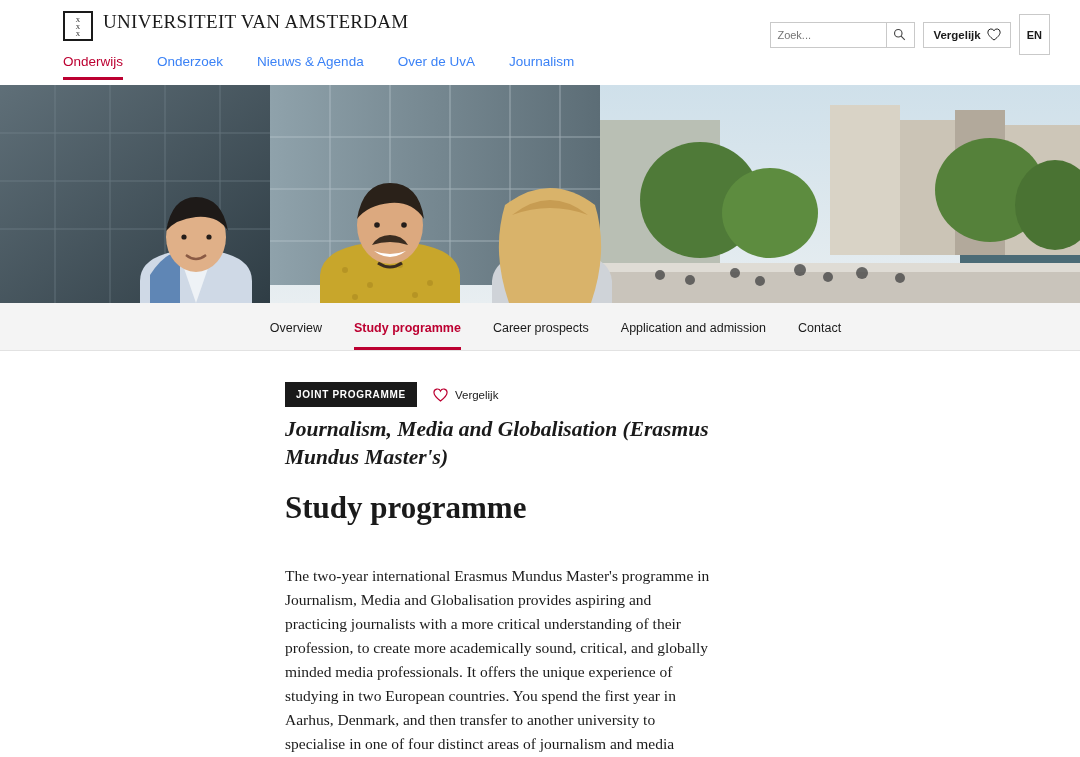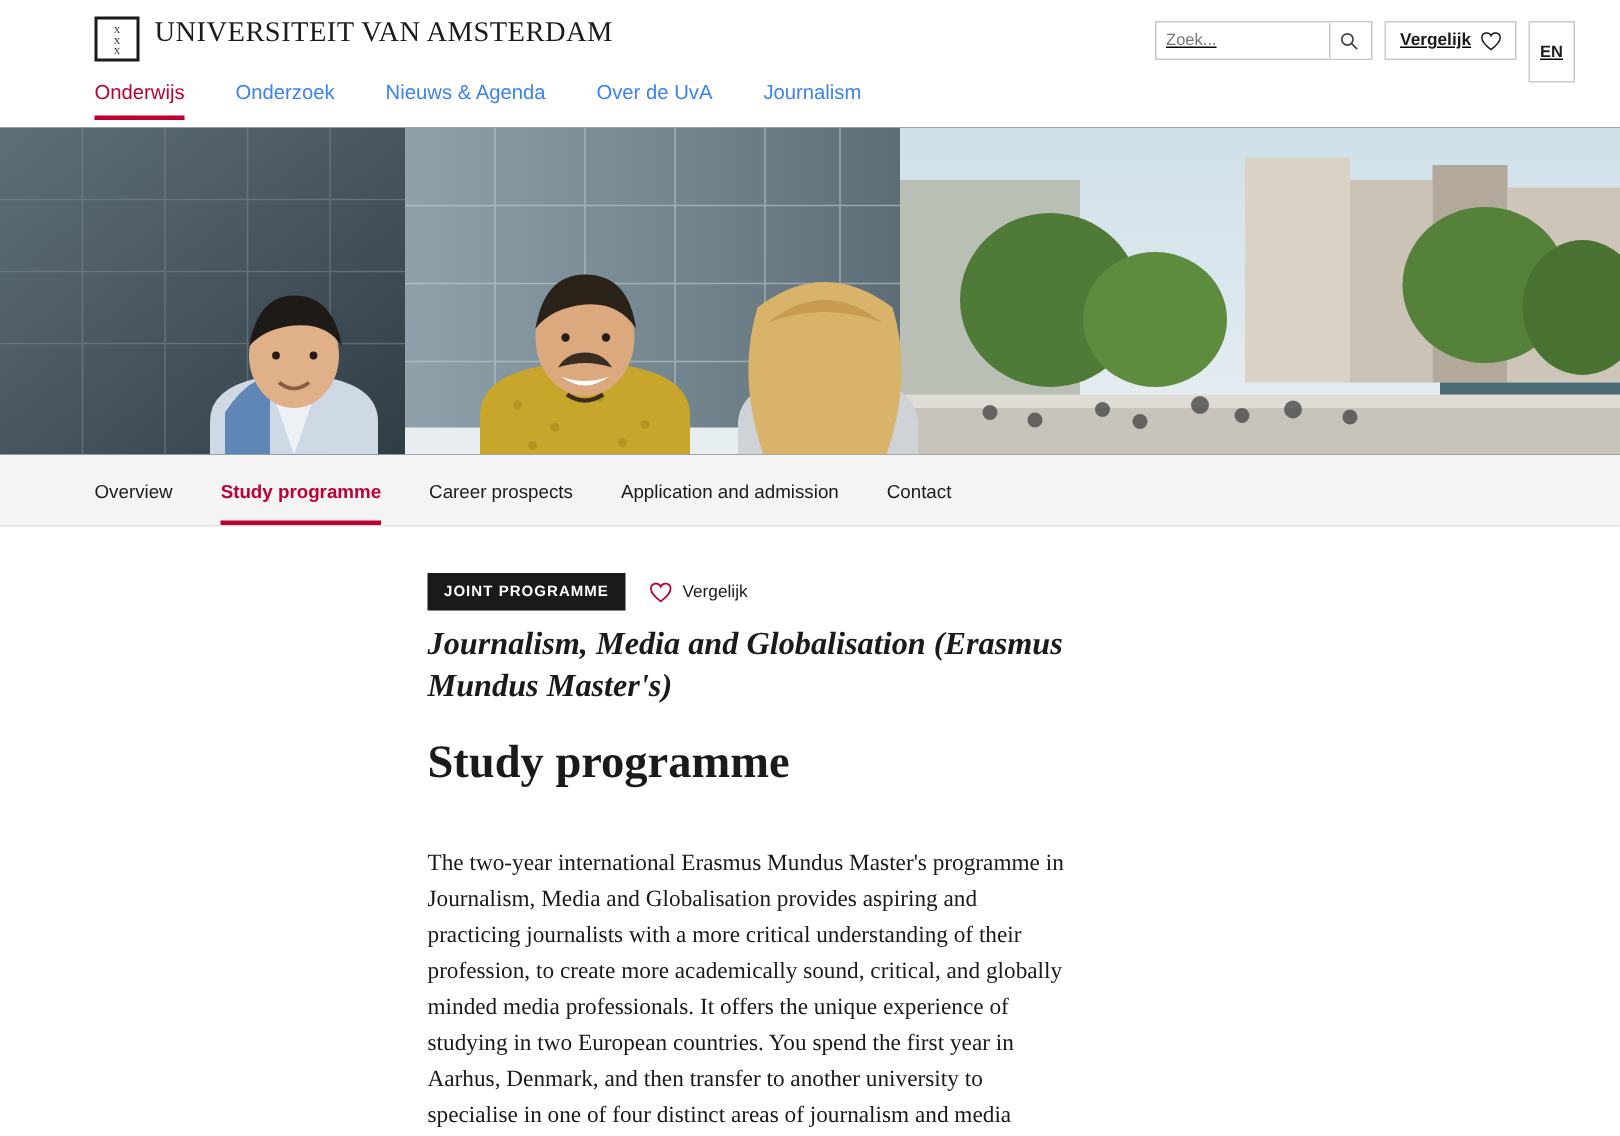--- a/index.html
+++ b/index.html
@@ -36,21 +36,21 @@
     font-family: "Liberation Serif", serif;
     font-size: 19px;
     letter-spacing: 0.3px;
     color: #1a1a1a;
     white-space: nowrap;
   }
 
   .header-right {
     position: absolute;
     right: 30px; top: 14px;
-    display: flex; align-items: flex-start; gap: 8px; text-decoration: underline;
+    display: flex; align-items: center; gap: 8px;
   }
   .searchbox {
     display: flex; align-items: center;
     width: 145px; height: 26px;
     border: 1px solid #c9c9c9;
     background: #fff;
   }
   .searchbox input {
     border: 0; outline: 0;
     font-size: 11px;
@@ -110,20 +110,21 @@
   }
   .hero-canvas { position:absolute; inset:0; }
 
   
   .subnav {
     height: 48px;
     background: #f4f4f4;
     border-bottom: 1px solid #e2e2e2;
     display:flex; align-items: flex-end;
     padding-left: 63px;
+    justify-content: center;
   }
   .subnav-item {
     font-size: 12.5px;
     color: #1a1a1a;
     padding-bottom: 12px;
     margin-right: 32px;
     cursor: pointer;
     border-bottom: 3px solid transparent;
     white-space: nowrap;
   }

